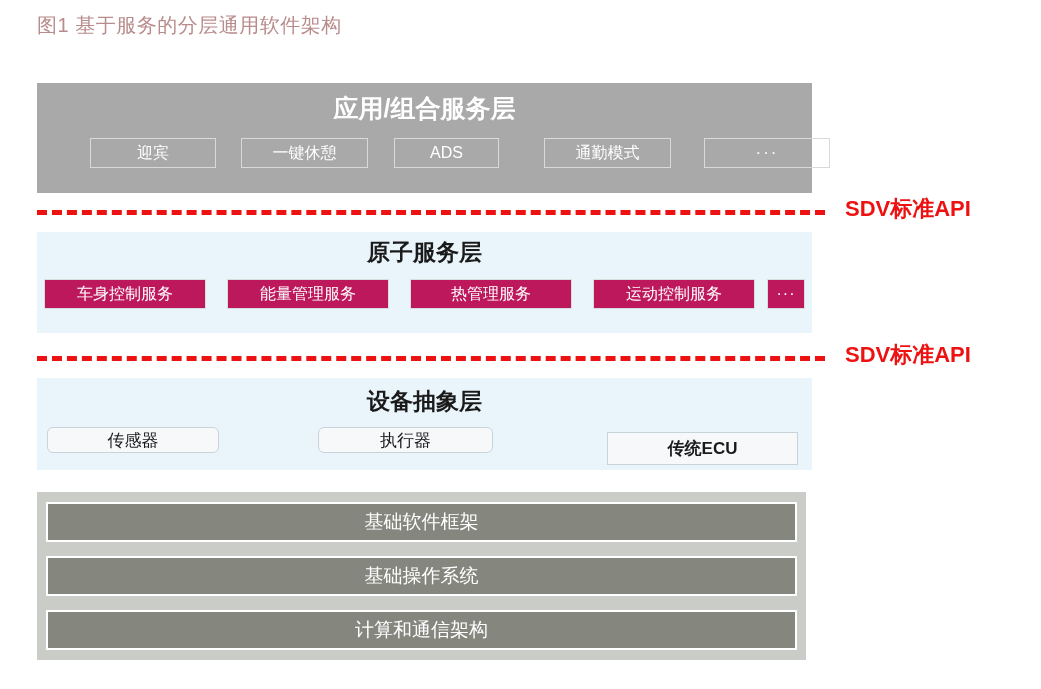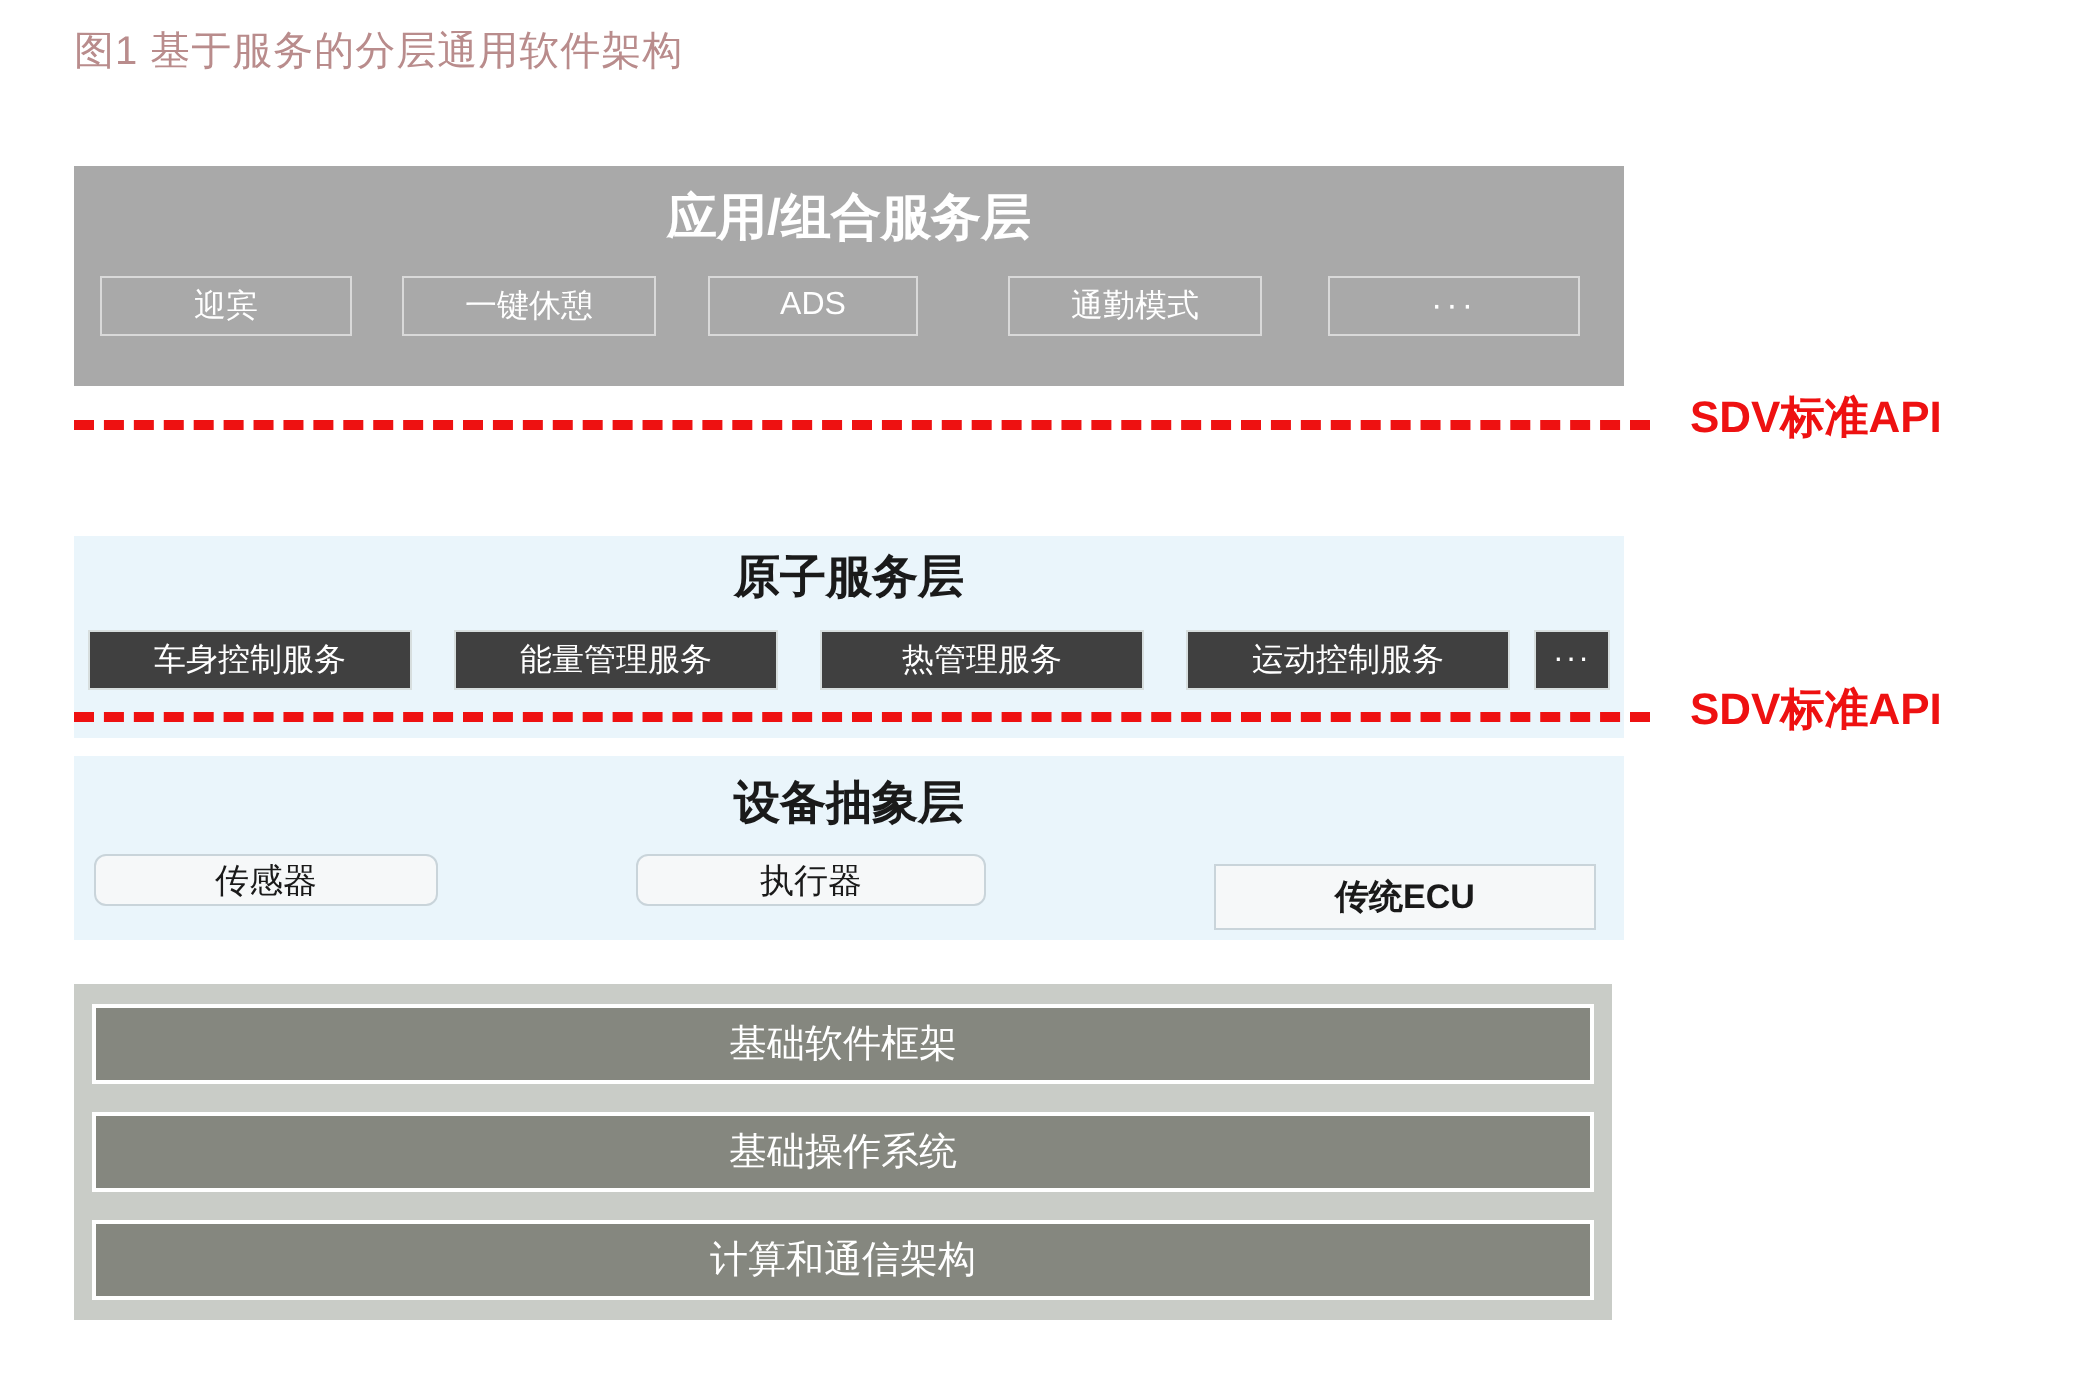--- a/index.html
+++ b/index.html
@@ -41,42 +41,42 @@
   #layer-app .layer-head{top:9px;color:#ffffff;font-weight:bold;font-size:25px;}
   .app-chip{
     position:absolute;top:55px;height:30px;
     box-sizing:border-box;
     border:1px solid #d9d9d9;
     background:transparent;
     color:#ffffff;
     font-size:16px;
     display:flex;align-items:center;justify-content:center;
     white-space:nowrap;
+    margin-left:40px;
   }
   .app-chip.dots{font-size:17px;letter-spacing:2px;}
 
   
   .api-sep{position:absolute;height:0;left:37px;width:788px;
     border-top:5px dashed #ee1111;}
   .api-label{
     position:absolute;font-size:22px;font-weight:bold;color:#ee1111;
     white-space:nowrap;letter-spacing:0px;
   }
 
   
   #layer-atomic{
     left:37px;top:232px;width:775px;height:101px;
     background:#eaf5fb;
-    margin-top:36px;
   }
   #layer-atomic .layer-head{top:5px;color:#1a1a1a;}
   .atomic-chip{
     position:absolute;top:47px;height:30px;
     box-sizing:border-box;
-    background:#404040;
+    background:#be185d;
     border:1px solid #d7dede;
     color:#ffffff;
     font-size:16px;
     display:flex;align-items:center;justify-content:center;
     white-space:nowrap;
   }
   .atomic-chip.dots{font-size:16px;letter-spacing:1px;}
 
   
   #layer-device{

